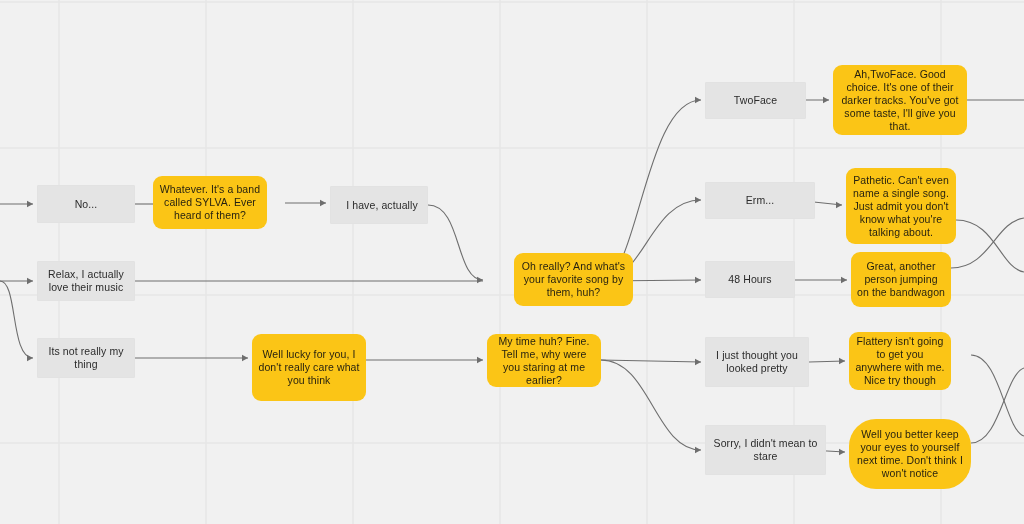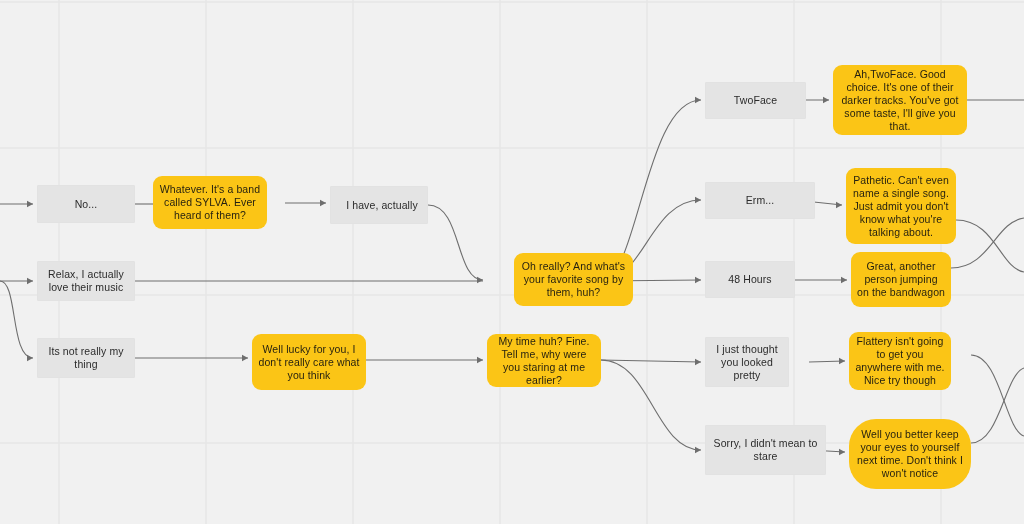--- a/index.html
+++ b/index.html
@@ -130,39 +130,39 @@
       </div>
       <div class="node npc" style="left: 330px; top: 186px; width: 98px; height: 38px; padding-left: 12px;">
         <span>I have, actually</span>
       </div>
       <div class="node npc" style="left: 37px; top: 261px; width: 98px; height: 40px;">
         <span>Relax, I actually love their music</span>
       </div>
       <div class="node npc" style="left: 37px; top: 338px; width: 98px; height: 40px;">
         <span>Its not really my thing</span>
       </div>
-      <div class="node player" style="left: 252px; top: 334px; width: 114px; height: 56px;">
+      <div class="node player" style="left: 252px; top: 334px; width: 114px; height: 67px;">
         <span>Well lucky for you, I don't really care what you think</span>
       </div>
       <div class="node player" style="left: 487px; top: 253px; width: 119px; height: 53px; margin-left: 27px;">
         <span>Oh really? And what's your favorite song by them, huh?</span>
       </div>
       <div class="node player" style="left: 487px; top: 334px; width: 114px; height: 53px;">
         <span>My time huh? Fine. Tell me, why were you staring at me earlier?</span>
       </div>
       <div class="node npc" style="left: 705px; top: 82px; width: 101px; height: 37px;">
         <span>TwoFace</span>
       </div>
       <div class="node npc" style="left: 705px; top: 182px; width: 110px; height: 37px;">
         <span>Erm...</span>
       </div>
       <div class="node npc" style="left: 705px; top: 261px; width: 90px; height: 37px;">
         <span>48 Hours</span>
       </div>
-      <div class="node npc" style="left: 705px; top: 337px; width: 84px; height: 50px;">
+      <div class="node npc" style="left: 705px; top: 337px; width: 104px; height: 50px;">
         <span>I just thought you looked pretty</span>
       </div>
       <div class="node npc" style="left: 705px; top: 425px; width: 121px; height: 50px;">
         <span>Sorry, I didn't mean to stare</span>
       </div>
       <div class="node player" style="left: 833px; top: 65px; width: 134px; height: 70px;">
         <span>Ah,TwoFace. Good choice. It's one of their darker tracks. You've got some taste, I'll give you that.</span>
       </div>
       <div class="node player" style="left: 851px; top: 252px; width: 100px; height: 55px;">
         <span>Great, another person jumping on the bandwagon</span>

